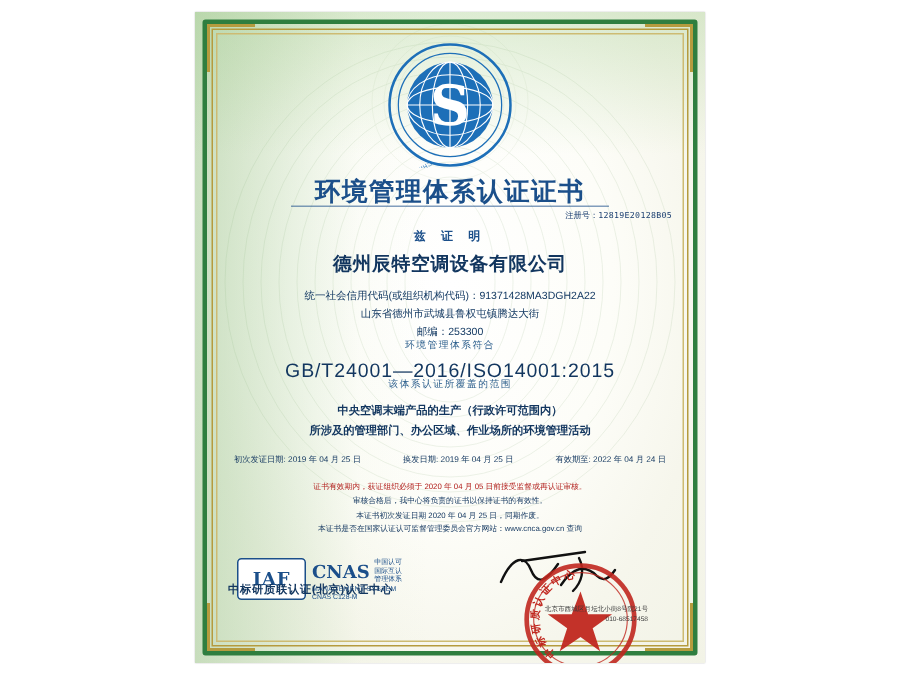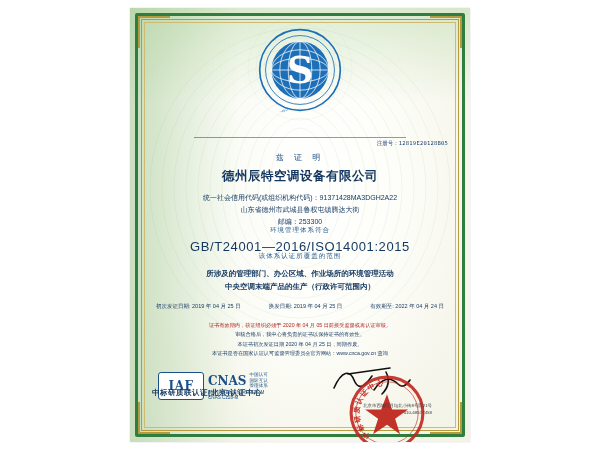--- a/index.html
+++ b/index.html
@@ -70,21 +70,21 @@
   }
   .certno{
     position:absolute;right:0;top:116px;text-align:right;
     font-size:5.5px;color:#1b3f70;white-space:nowrap;
   }
   .certno .lbl{color:#1b3f70;}
   .certno .val{font-family:"DejaVu Sans Mono", monospace;letter-spacing:.2px;}
 
   .hereby{
     position:absolute;left:0;right:0;top:128px;text-align:center;
-    font-size:8px;color:#1b4f8a;letter-spacing:4px;font-weight:normal;
+    font-size:8px;color:#1b4f8a;letter-spacing:4px;font-weight:bold;
   }
 
   .company{
     position:absolute;left:0;right:0;top:144px;text-align:center;
     font-family:"DejaVu Sans", sans-serif;
     font-size:12.5px;font-weight:bold;color:#12365f;letter-spacing:.5px;
   }
 
   .idblock{
     position:absolute;left:0;right:0;top:168px;text-align:center;
@@ -213,20 +213,21 @@
           <line x1="16" y1="50" x2="84" y2="50"></line>
           <line x1="50" y1="16" x2="50" y2="84"></line>
         </g>
         <text x="50" y="66" text-anchor="middle" font-family="DejaVu Serif, serif" font-size="44" font-weight="bold" fill="#ffffff">S</text>
         <path id="ringpath" d="M50,92 a42,42 0 1,0 0.1,0" fill="none"></path>
         <text font-family="Liberation Sans, sans-serif" font-size="4.6" fill="#1d6fb8" letter-spacing="0.6">
           <textPath href="#ringpath" startOffset="6%">CHINA BEIJING CERTIFY CERTIFICATION</textPath>
         </text>
       </svg>
 
+      <div class="title">环境管理体系认证证书</div>
       <div class="title-underline"></div>
 
       <div class="certno">
         <span class="lbl">注册号：</span><span class="val">12819E20128B05</span>
       </div>
 
       <div class="hereby">兹 证 明</div>
 
       <div class="company">德州辰特空调设备有限公司</div>
 
@@ -234,22 +235,22 @@
         <div>统一社会信用代码(或组织机构代码)：91371428MA3DGH2A22</div>
         <div>山东省德州市武城县鲁权屯镇腾达大街</div>
         <div>邮编：253300</div>
       </div>
 
       <div class="sec-label l1">环境管理体系符合</div>
       <div class="std">GB/T24001—2016/ISO14001:2015</div>
 
       <div class="sec-label l2">该体系认证所覆盖的范围</div>
       <div class="scope">
+        <div>中央空调末端产品的生产（行政许可范围内）</div>
         <div>所涉及的管理部门、办公区域、作业场所的环境管理活动</div>
-        <div>中央空调末端产品的生产（行政许可范围内）</div>
       </div>
 
       <div class="dates">
         <span>初次发证日期: 2019 年 04 月 25 日</span>
         <span>换发日期: 2019 年 04 月 25 日</span>
         <span>有效期至: 2022 年 04 月 24 日</span>
       </div>
 
       <div class="notes">
         <div class="red">证书有效期内，获证组织必须于 2020 年 04 月 05 日前接受监督或再认证审核。</div>

